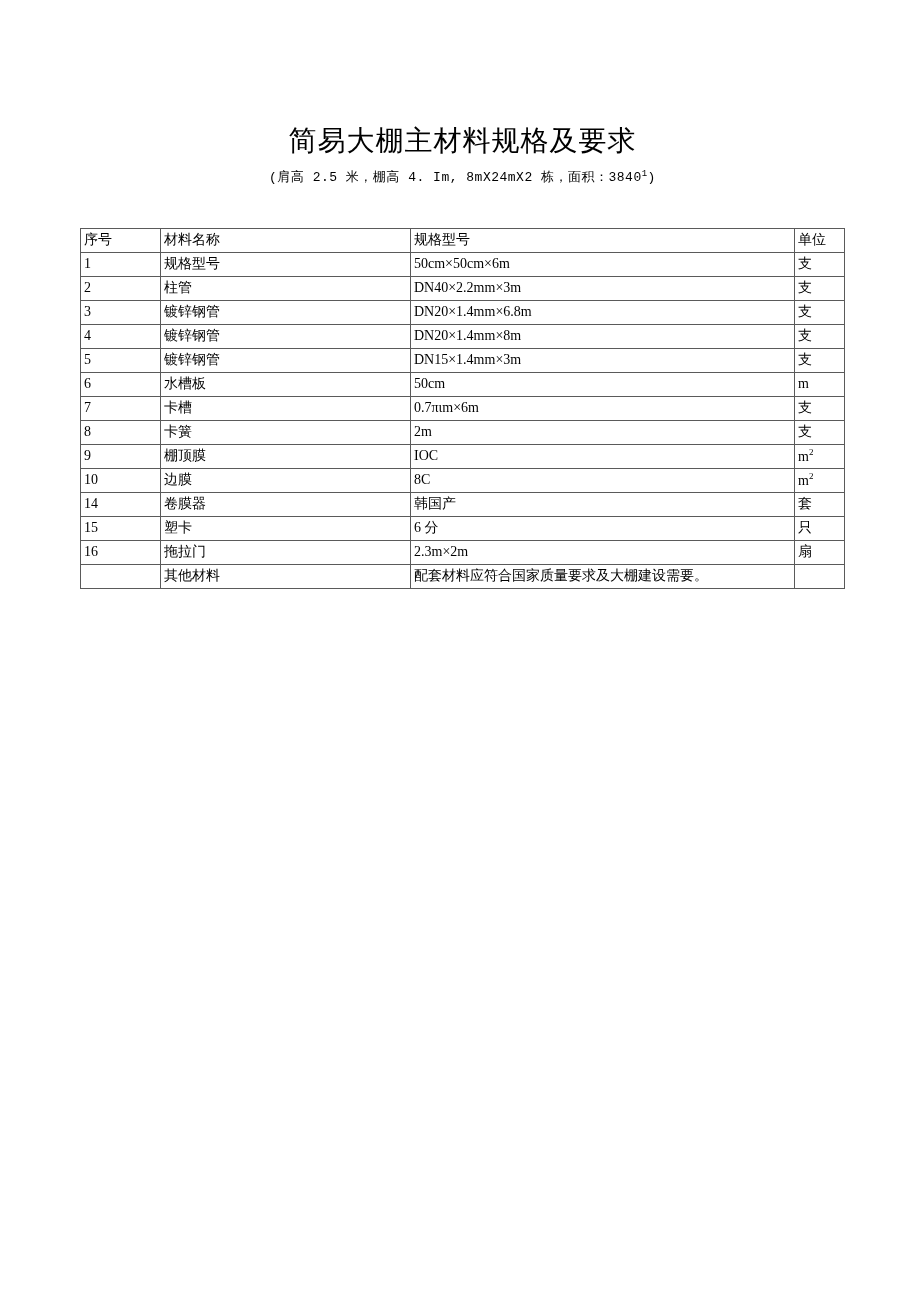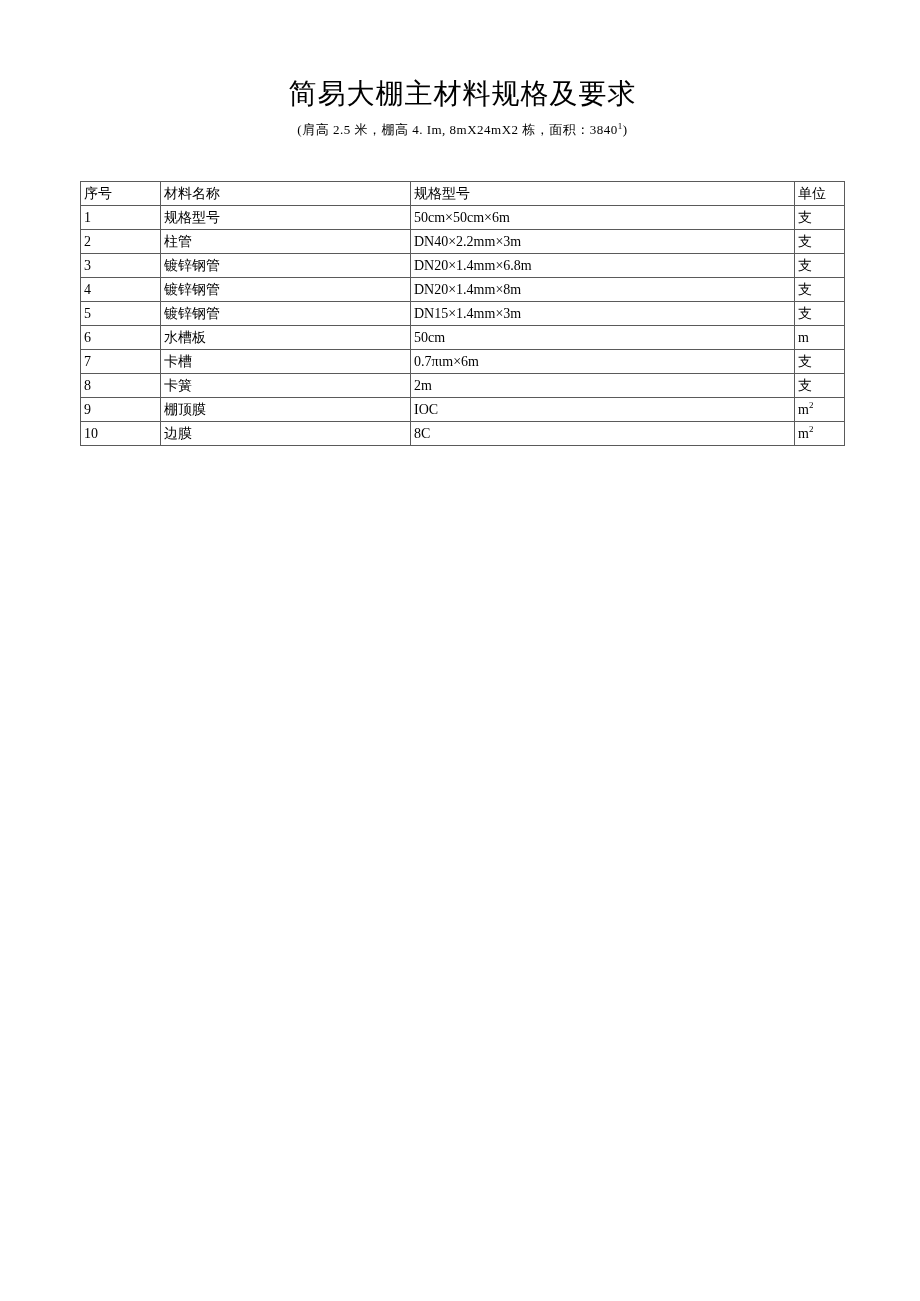--- a/index.html
+++ b/index.html
@@ -13,26 +13,28 @@
       width: 920px;
       padding: 75px 75px 0 80px;
     }
     .title {
       text-align: center;
       font-size: 28px;
       font-weight: normal;
       font-family: "SimHei", "黑体", sans-serif;
       margin-bottom: 8px;
       letter-spacing: 1px;
+      margin-top: 47px;
     }
     .subtitle {
       text-align: center;
       font-size: 13px;
       margin-bottom: 42px;
       letter-spacing: 0.5px;
+      font-family: Liberation Mono, monospace;
     }
     table {
       width: 100%;
       border-collapse: collapse;
       table-layout: fixed;
     }
     th, td {
       border: 1px solid #5a5a5a;
       padding: 2px 3px;
       text-align: left;
@@ -132,14 +134,38 @@
         <td>棚顶膜</td>
         <td>IOC</td>
         <td><span class="unit-m2">m</span><sup>2</sup></td>
       </tr>
       <tr>
         <td>10</td>
         <td>边膜</td>
         <td>8C</td>
         <td><span class="unit-m2">m</span><sup>2</sup></td>
       </tr>
+      <tr>
+        <td>14</td>
+        <td>卷膜器</td>
+        <td>韩国产</td>
+        <td>套</td>
+      </tr>
+      <tr>
+        <td>15</td>
+        <td>塑卡</td>
+        <td>6 分</td>
+        <td>只</td>
+      </tr>
+      <tr>
+        <td>16</td>
+        <td>拖拉门</td>
+        <td>2.3m×2m</td>
+        <td>扇</td>
+      </tr>
+      <tr>
+        <td></td>
+        <td>其他材料</td>
+        <td>配套材料应符合国家质量要求及大棚建设需要。</td>
+        <td></td>
+      </tr>
     </tbody>
 </table>
 
 </body></html>

